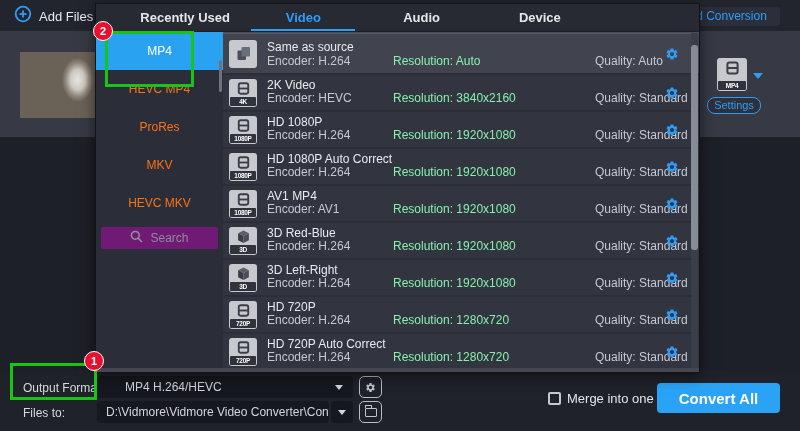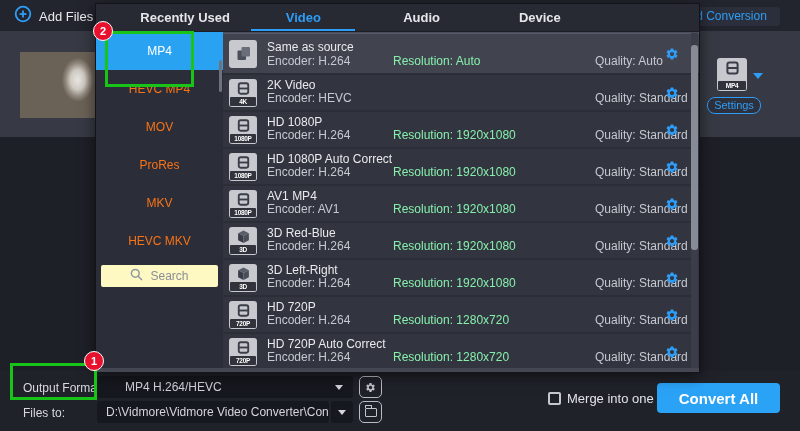--- a/index.html
+++ b/index.html
@@ -46,21 +46,21 @@
   .popup::after { content:""; position:absolute; left:0; right:0; bottom:0; height:4px; background:#454853; }
   .tabbar { display:flex; height:28px; background:#272a33; padding-left:30px; padding-right:100px; border-bottom:1px solid #1d1f26; }
   .tab { flex:1; text-align:center; font-size:13px; line-height:27px; color:#e6e7ea; position:relative; cursor:pointer;font-weight:bold; }
   .tab.active { color:#2e9df7;text-align:center; }
   .tab.active::after { content:""; position:absolute; left:6%; right:6%; bottom:0; height:2px; background:#2e9df7; }
   .popup-body { display:flex; height:337px; }
   .side { position:relative; width:127px; background:#2b2e38; flex:none; }
   .side-item { height:38px; font-size:12px; color:#f97316; display:flex; align-items:center; justify-content:center; cursor:pointer; }
   .side-item.selected { background:#2aa2f2; color:#fff; }
   .side-scroll { position:absolute; right:1px; top:28px; width:3px; height:32px; background:#6f7380; border-radius:2px; }
-  .search-box { margin:5px 5px 0 5px; height:22px; background:#fef9c3; border-radius:2px;
+  .search-box { margin:5px 5px 0 5px; height:22px; background:#701a75; border-radius:2px;
     display:flex; align-items:center; justify-content:center; gap:7px; cursor:text; }
   .search-box .ph { font-size:12px; color:#8a8e99; }
   .list { position:relative; flex:1; border-top:1px solid #4a4d59; overflow:hidden; }
   .row { position:relative; height:37px; border-bottom:2px solid #2b2e37; cursor:pointer; }
   .row.highlight { height:42px; background:#41444f; border-top:1px solid #565a68; }
   .row .fmt-icon { position:absolute; left:6px; top:4px; }
   .row.highlight .fmt-icon { top:6px; }
   .row .r-name { position:absolute; left:44px; top:3px; font-size:12px; color:#e9eaee; }
   .row.highlight .r-name { top:6px; }
   .row .r-enc { position:absolute; left:44px; bottom:5px; font-size:12px; color:#c6c9d1; }
@@ -132,23 +132,20 @@
         <div class="tab"><span>Device</span></div>
       </div>
     <div class="popup-body">
       <div class="side">
         <div id="side-items">
             <div class="side-item selected">
               <span>MP4</span>
             </div>
             <div class="side-item">
               <span>HEVC MP4</span>
-            </div>
-            <div class="side-item">
-              <span>MOV</span>
             </div>
             <div class="side-item">
               <span>ProRes</span>
             </div>
             <div class="side-item">
               <span>MKV</span>
             </div>
             <div class="side-item">
               <span>HEVC MKV</span>
             </div>
@@ -189,20 +186,21 @@
     <span class="fmt-icon" data-glyph="film">
       <svg class="glyph g-film" width="13" height="13" viewBox="0 0 13 14">
                   <rect x="1.4" y="1.4" width="10.2" height="11.2" rx="2" fill="none" stroke="#3a3e48" stroke-width="2"></rect>
                   <line x1="1.4" y1="7" x2="11.6" y2="7" stroke="#3a3e48" stroke-width="2"></line>
                 </svg>
 
       <span class="fmt-badge">4K</span>
     </span>
     <span class="r-name">2K Video</span>
     <span class="r-enc">Encoder: HEVC</span>
+    <span class="r-res">Resolution: 3840x2160</span>
     <span class="r-qua">Quality: Standard</span>
     <span class="gear">
       <svg width="14" height="14" viewBox="0 0 24 24">
                   <path fill="#2e9df7" d="M19.14,12.94c0.04-0.3,0.06-0.61,0.06-0.94c0-0.32-0.02-0.64-0.07-0.94l2.03-1.58c0.18-0.14,0.23-0.41,0.12-0.61l-1.92-3.32c-0.12-0.22-0.37-0.29-0.59-0.22l-2.39,0.96c-0.5-0.38-1.03-0.7-1.62-0.94L14.4,2.81c-0.04-0.24-0.24-0.41-0.48-0.41h-3.84c-0.24,0-0.43,0.17-0.47,0.41L9.25,5.35C8.66,5.59,8.12,5.92,7.63,6.29L5.24,5.33c-0.22-0.08-0.47,0-0.59,0.22L2.74,8.87C2.62,9.08,2.66,9.34,2.86,9.48l2.03,1.58C4.84,11.36,4.8,11.69,4.8,12s0.02,0.64,0.07,0.94l-2.03,1.58c-0.18,0.14-0.23,0.41-0.12,0.61l1.92,3.32c0.12,0.22,0.37,0.29,0.59,0.22l2.39-0.96c0.5,0.38,1.03,0.7,1.62,0.94l0.36,2.54c0.05,0.24,0.24,0.41,0.48,0.41h3.84c0.24,0,0.44-0.17,0.47-0.41l0.36-2.54c0.59-0.24,1.13-0.56,1.62-0.94l2.39,0.96c0.22,0.08,0.47,0,0.59-0.22l1.92-3.32c0.12-0.22,0.07-0.47-0.12-0.61L19.14,12.94z M12,15.6c-1.98,0-3.6-1.62-3.6-3.6s1.62-3.6,3.6-3.6s3.6,1.62,3.6,3.6S13.98,15.6,12,15.6z"></path>
                 </svg>
     </span>
   </div>
             <div class="row">
     <span class="fmt-icon" data-glyph="film">
       <svg class="glyph g-film" width="13" height="13" viewBox="0 0 13 14">

